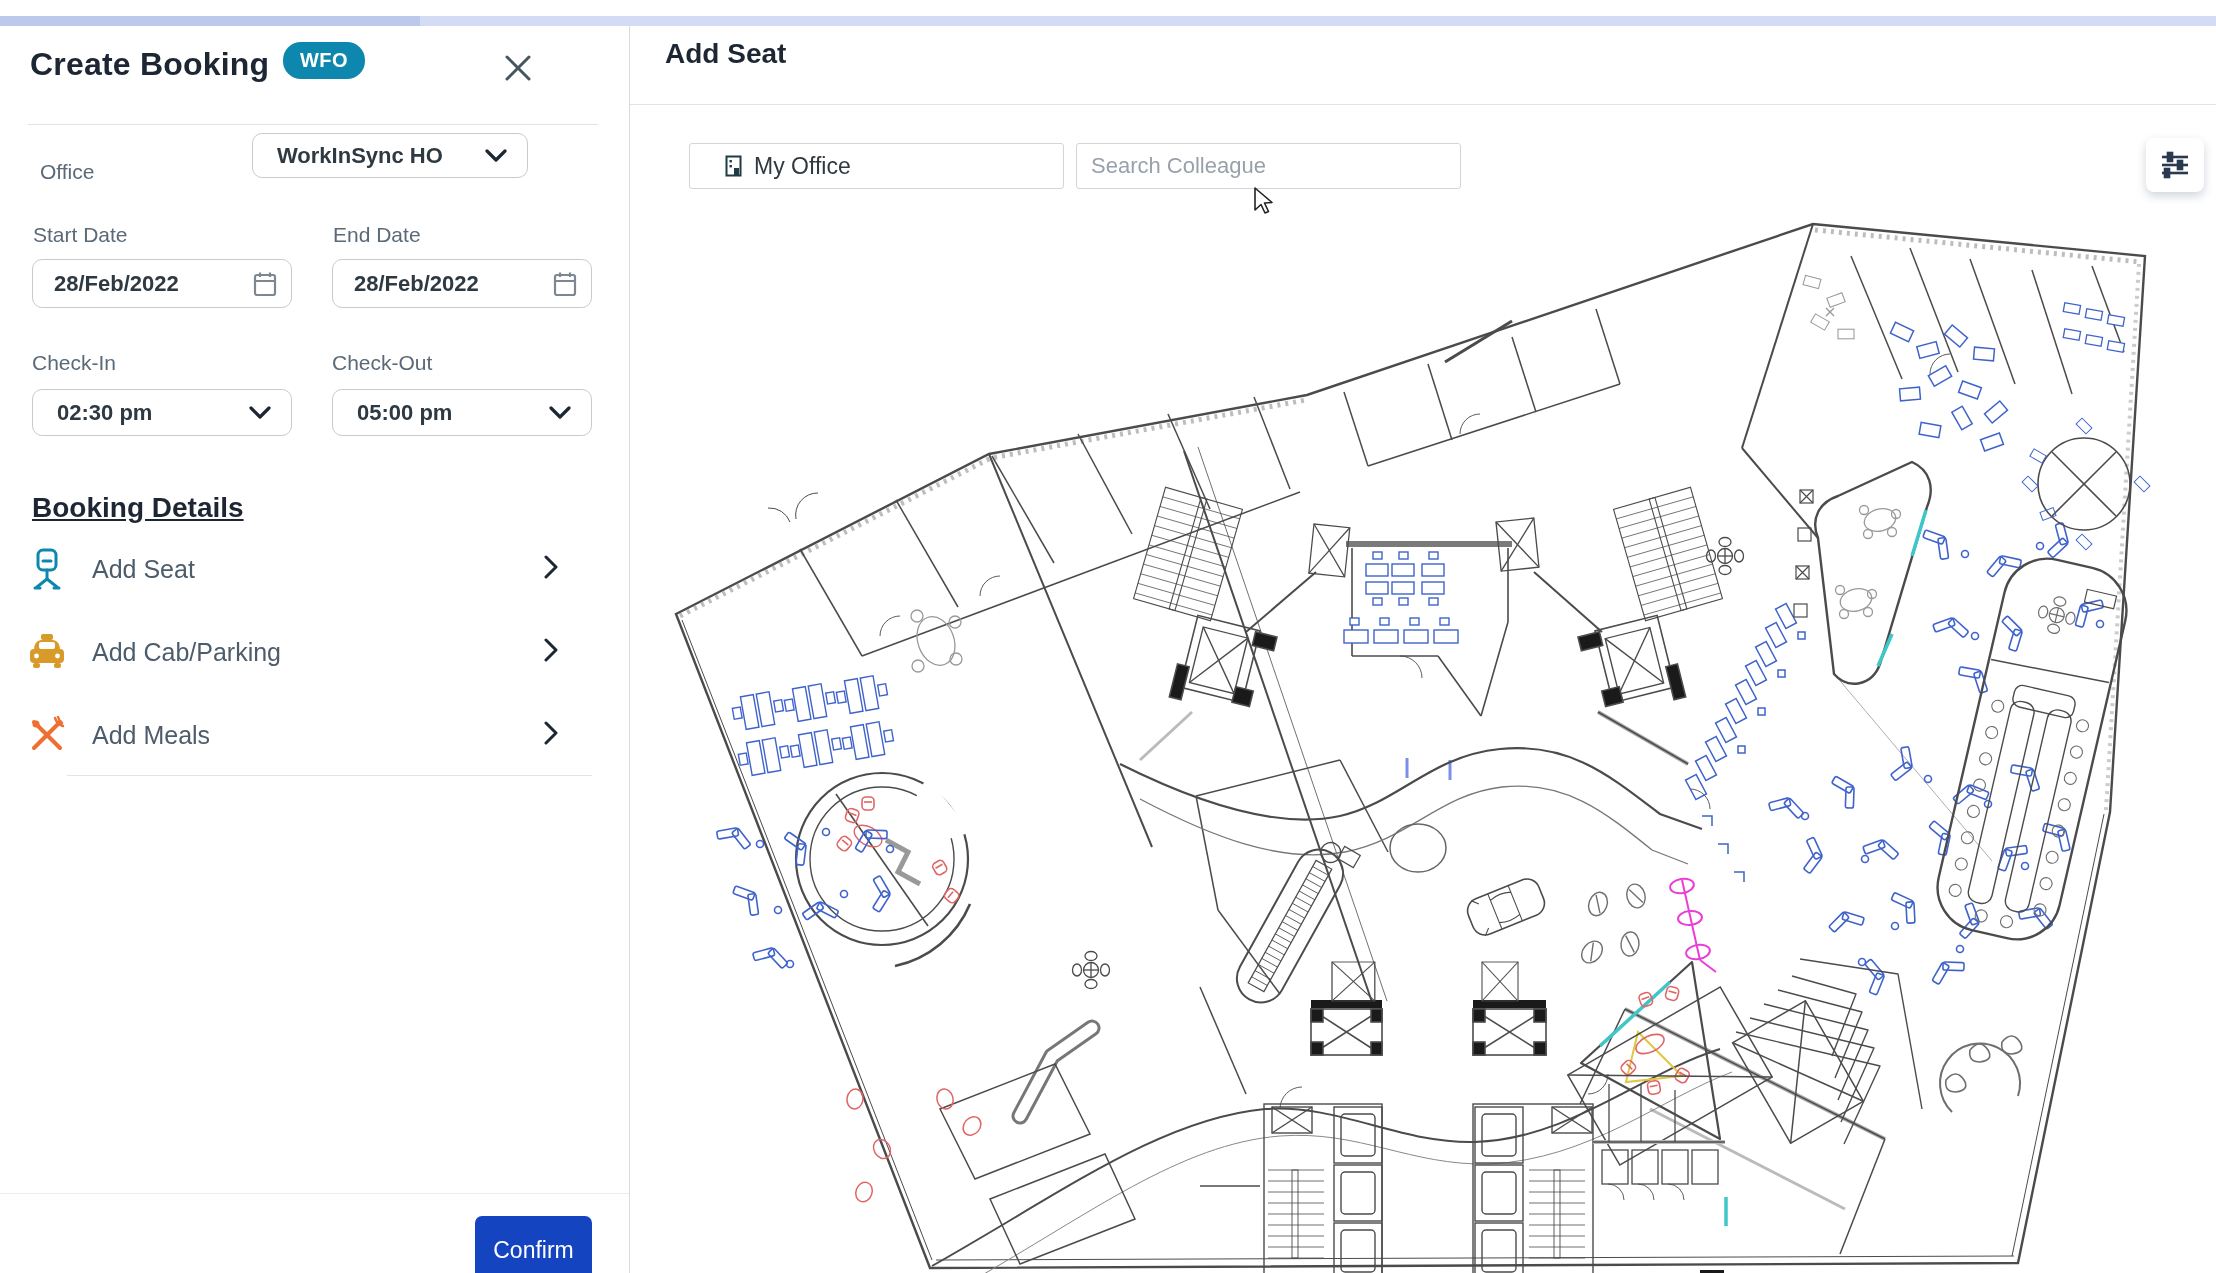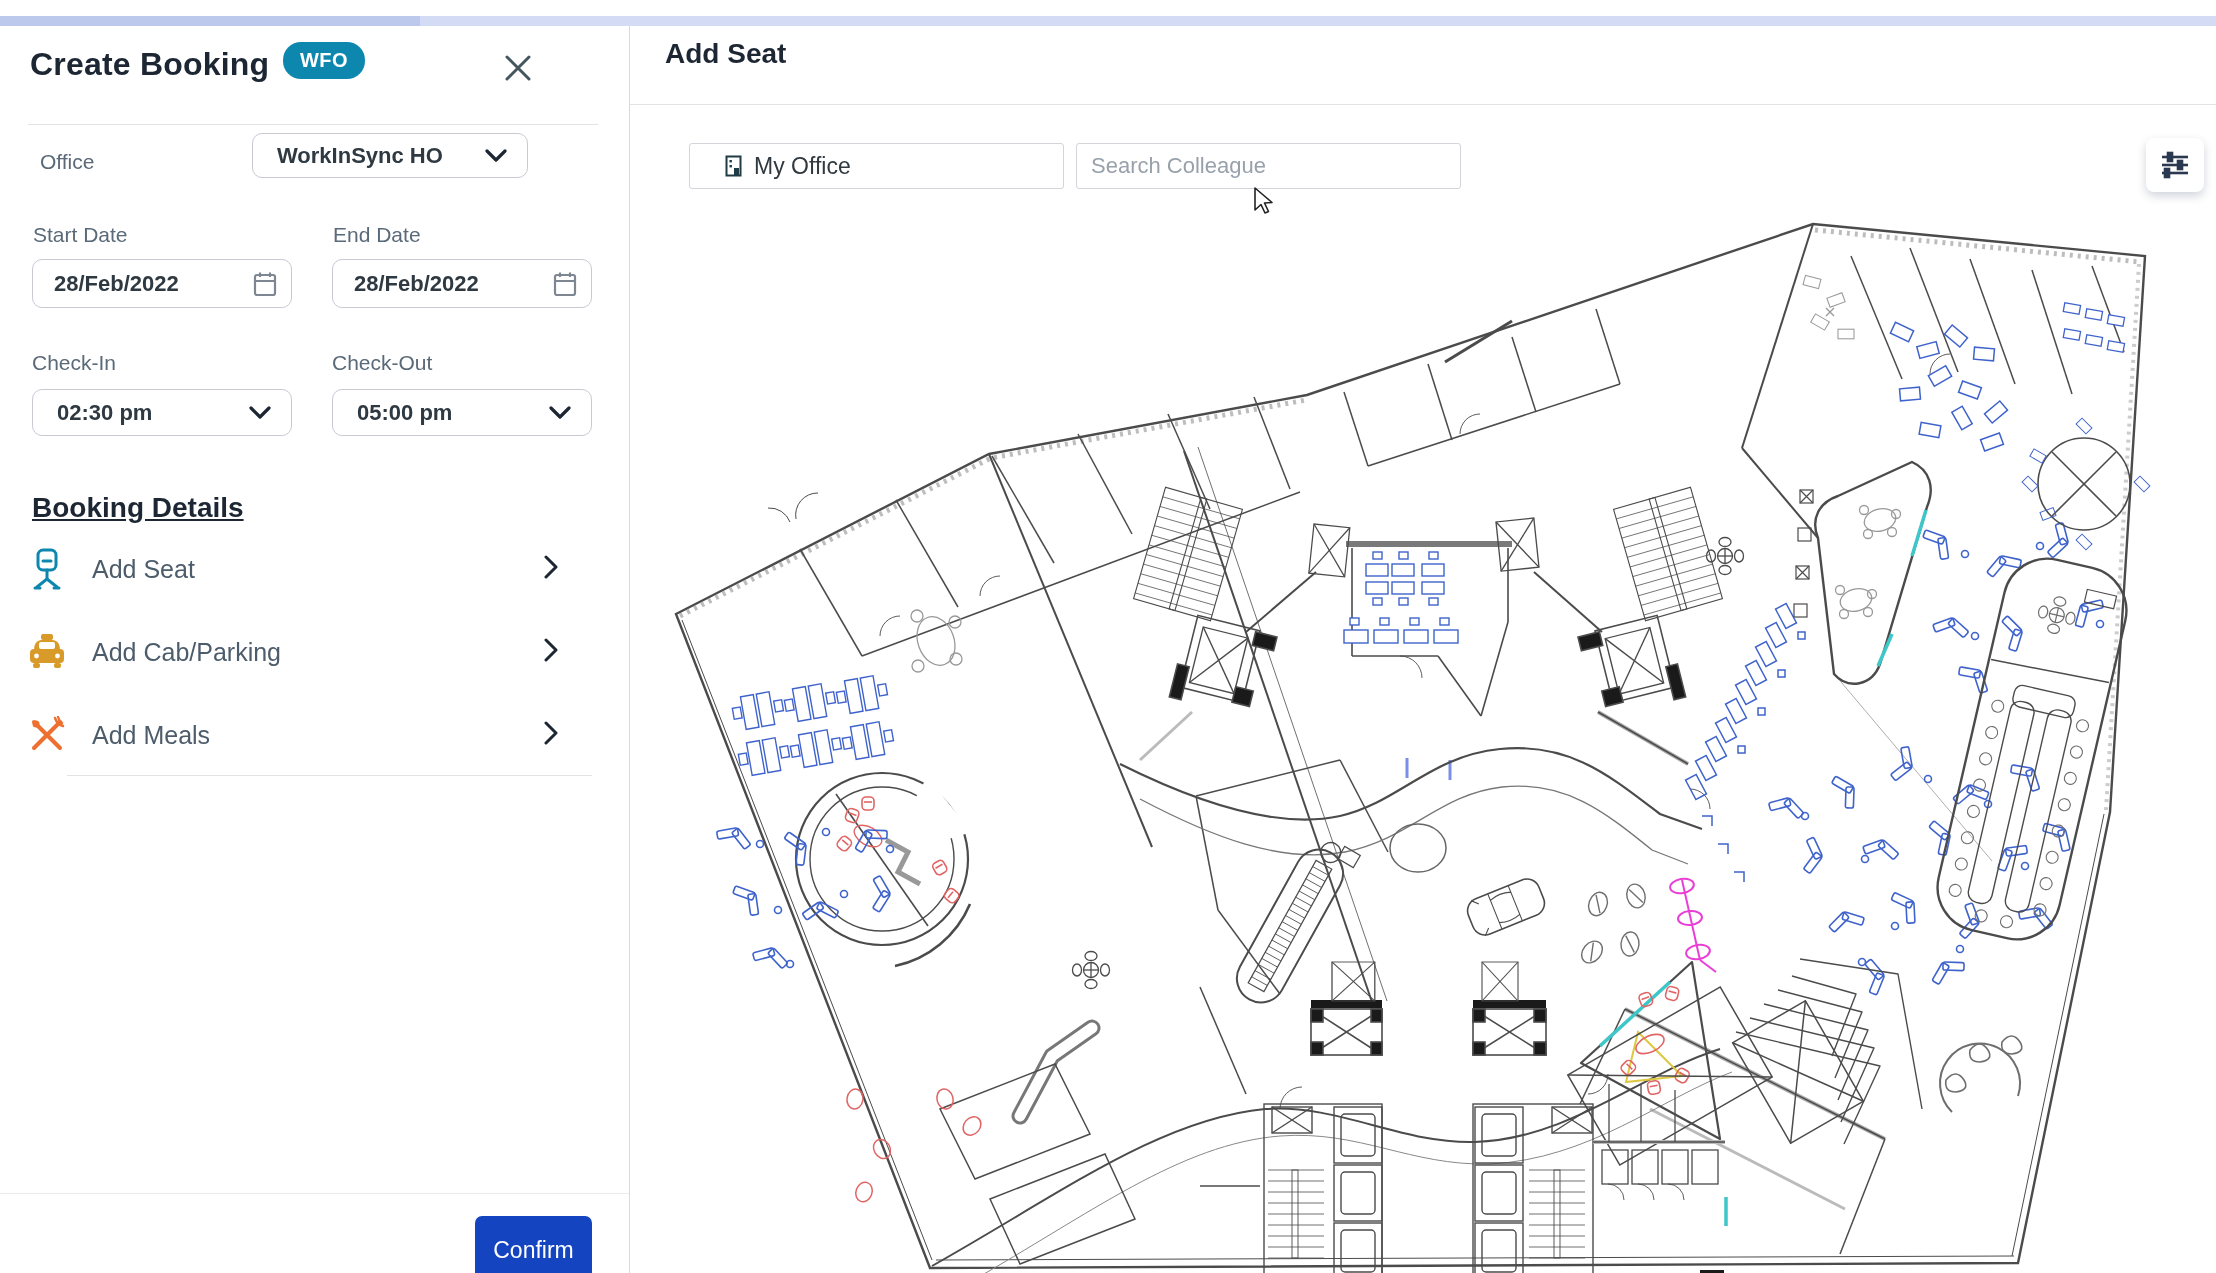--- a/index.html
+++ b/index.html
@@ -60,21 +60,21 @@
   <div id="panel-left">
     <div class="pl-title">Create Booking</div>
     <div class="wfo-badge">WFO</div>
     <div class="close-btn">
       <svg width="30" height="30" viewBox="0 0 30 30">
         <path d="M4,4 L26,26 M26,4 L4,26" stroke="#44565e" stroke-width="3" stroke-linecap="round" fill="none"></path>
       </svg>
     </div>
     <div class="hdiv" style="left:28px;top:98px;width:570px;"></div>
 
-    <div class="f-label" style="left:40px;top:124px;">Office</div>
+    <div class="f-label" style="left:40px;top:134px;">Office</div>
     <div class="sel-box" style="left:252px;top:107px;width:276px;height:45px;">
       <span class="sel-text">WorkInSync HO</span>
       <svg width="22" height="14" viewBox="0 0 22 14">
         <path d="M2,2 L11,11 L20,2" stroke="#1d2734" stroke-width="3.2" fill="none" stroke-linecap="round" stroke-linejoin="round"></path>
       </svg>
     </div>
 
     <div class="f-label" style="left:33px;top:197px;">Start Date</div>
     <div class="f-label" style="left:333px;top:197px;">End Date</div>
     <div class="date-box" style="left:32px;top:233px;width:260px;height:49px;">

